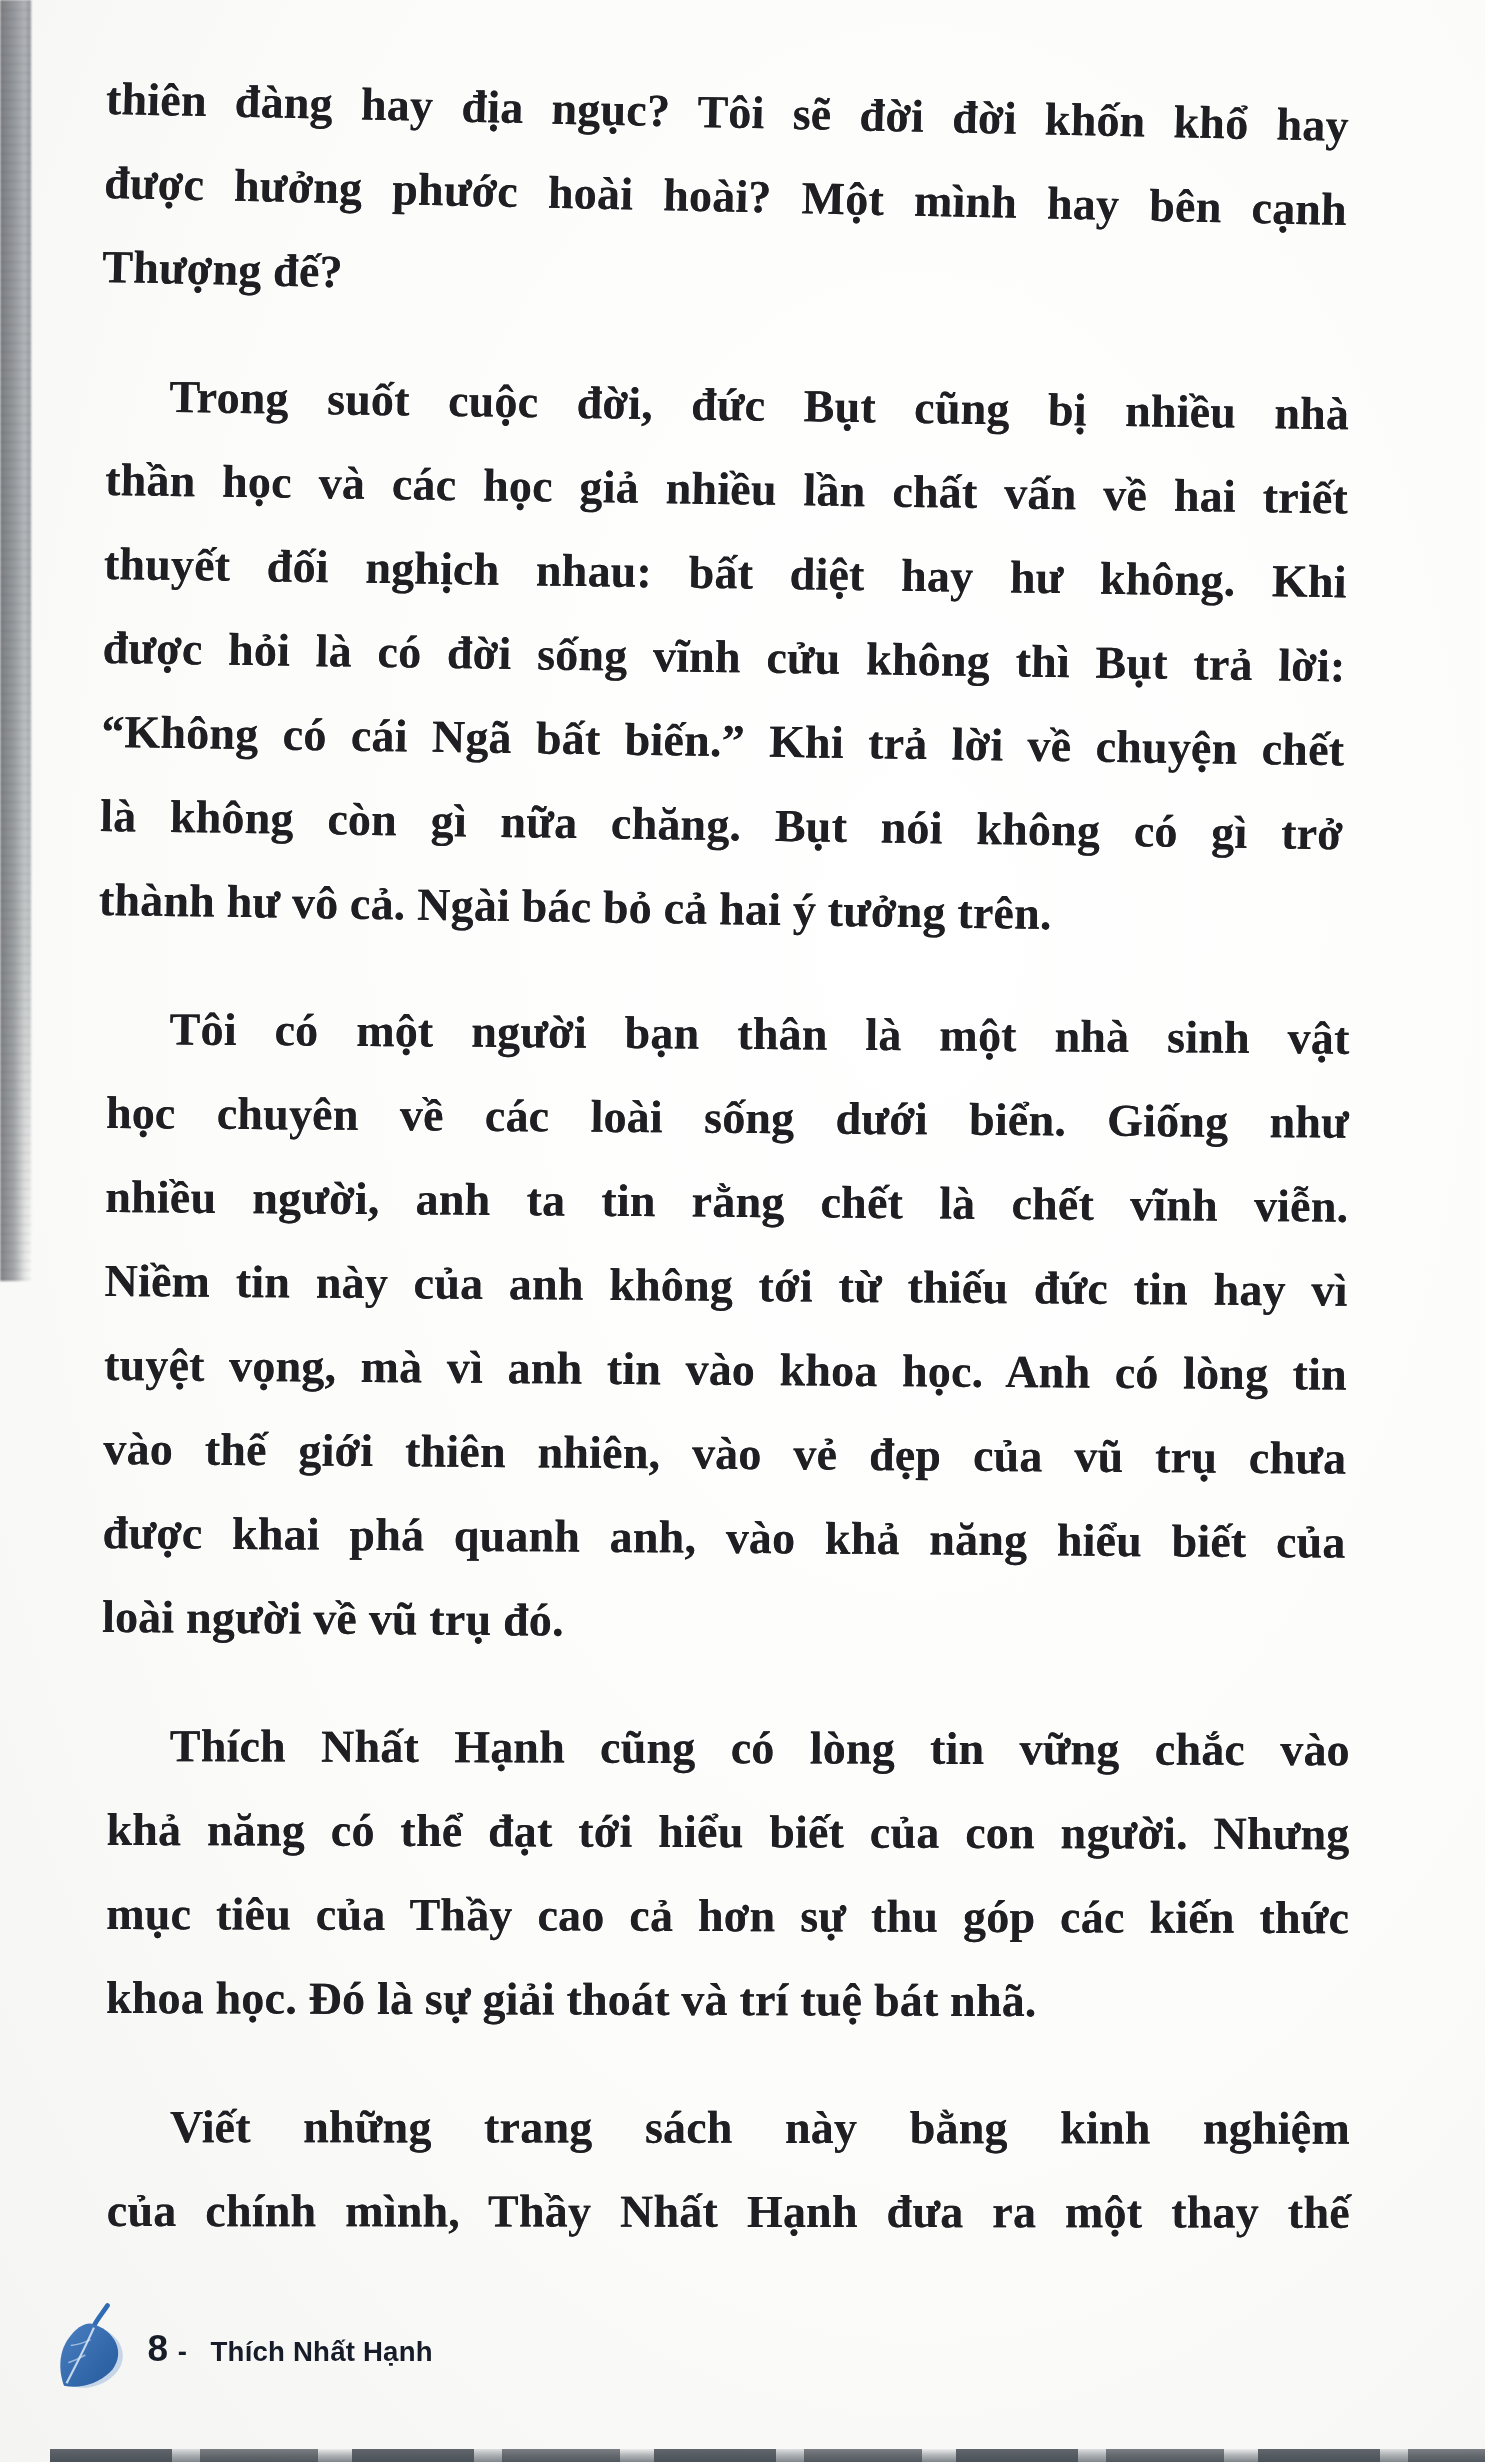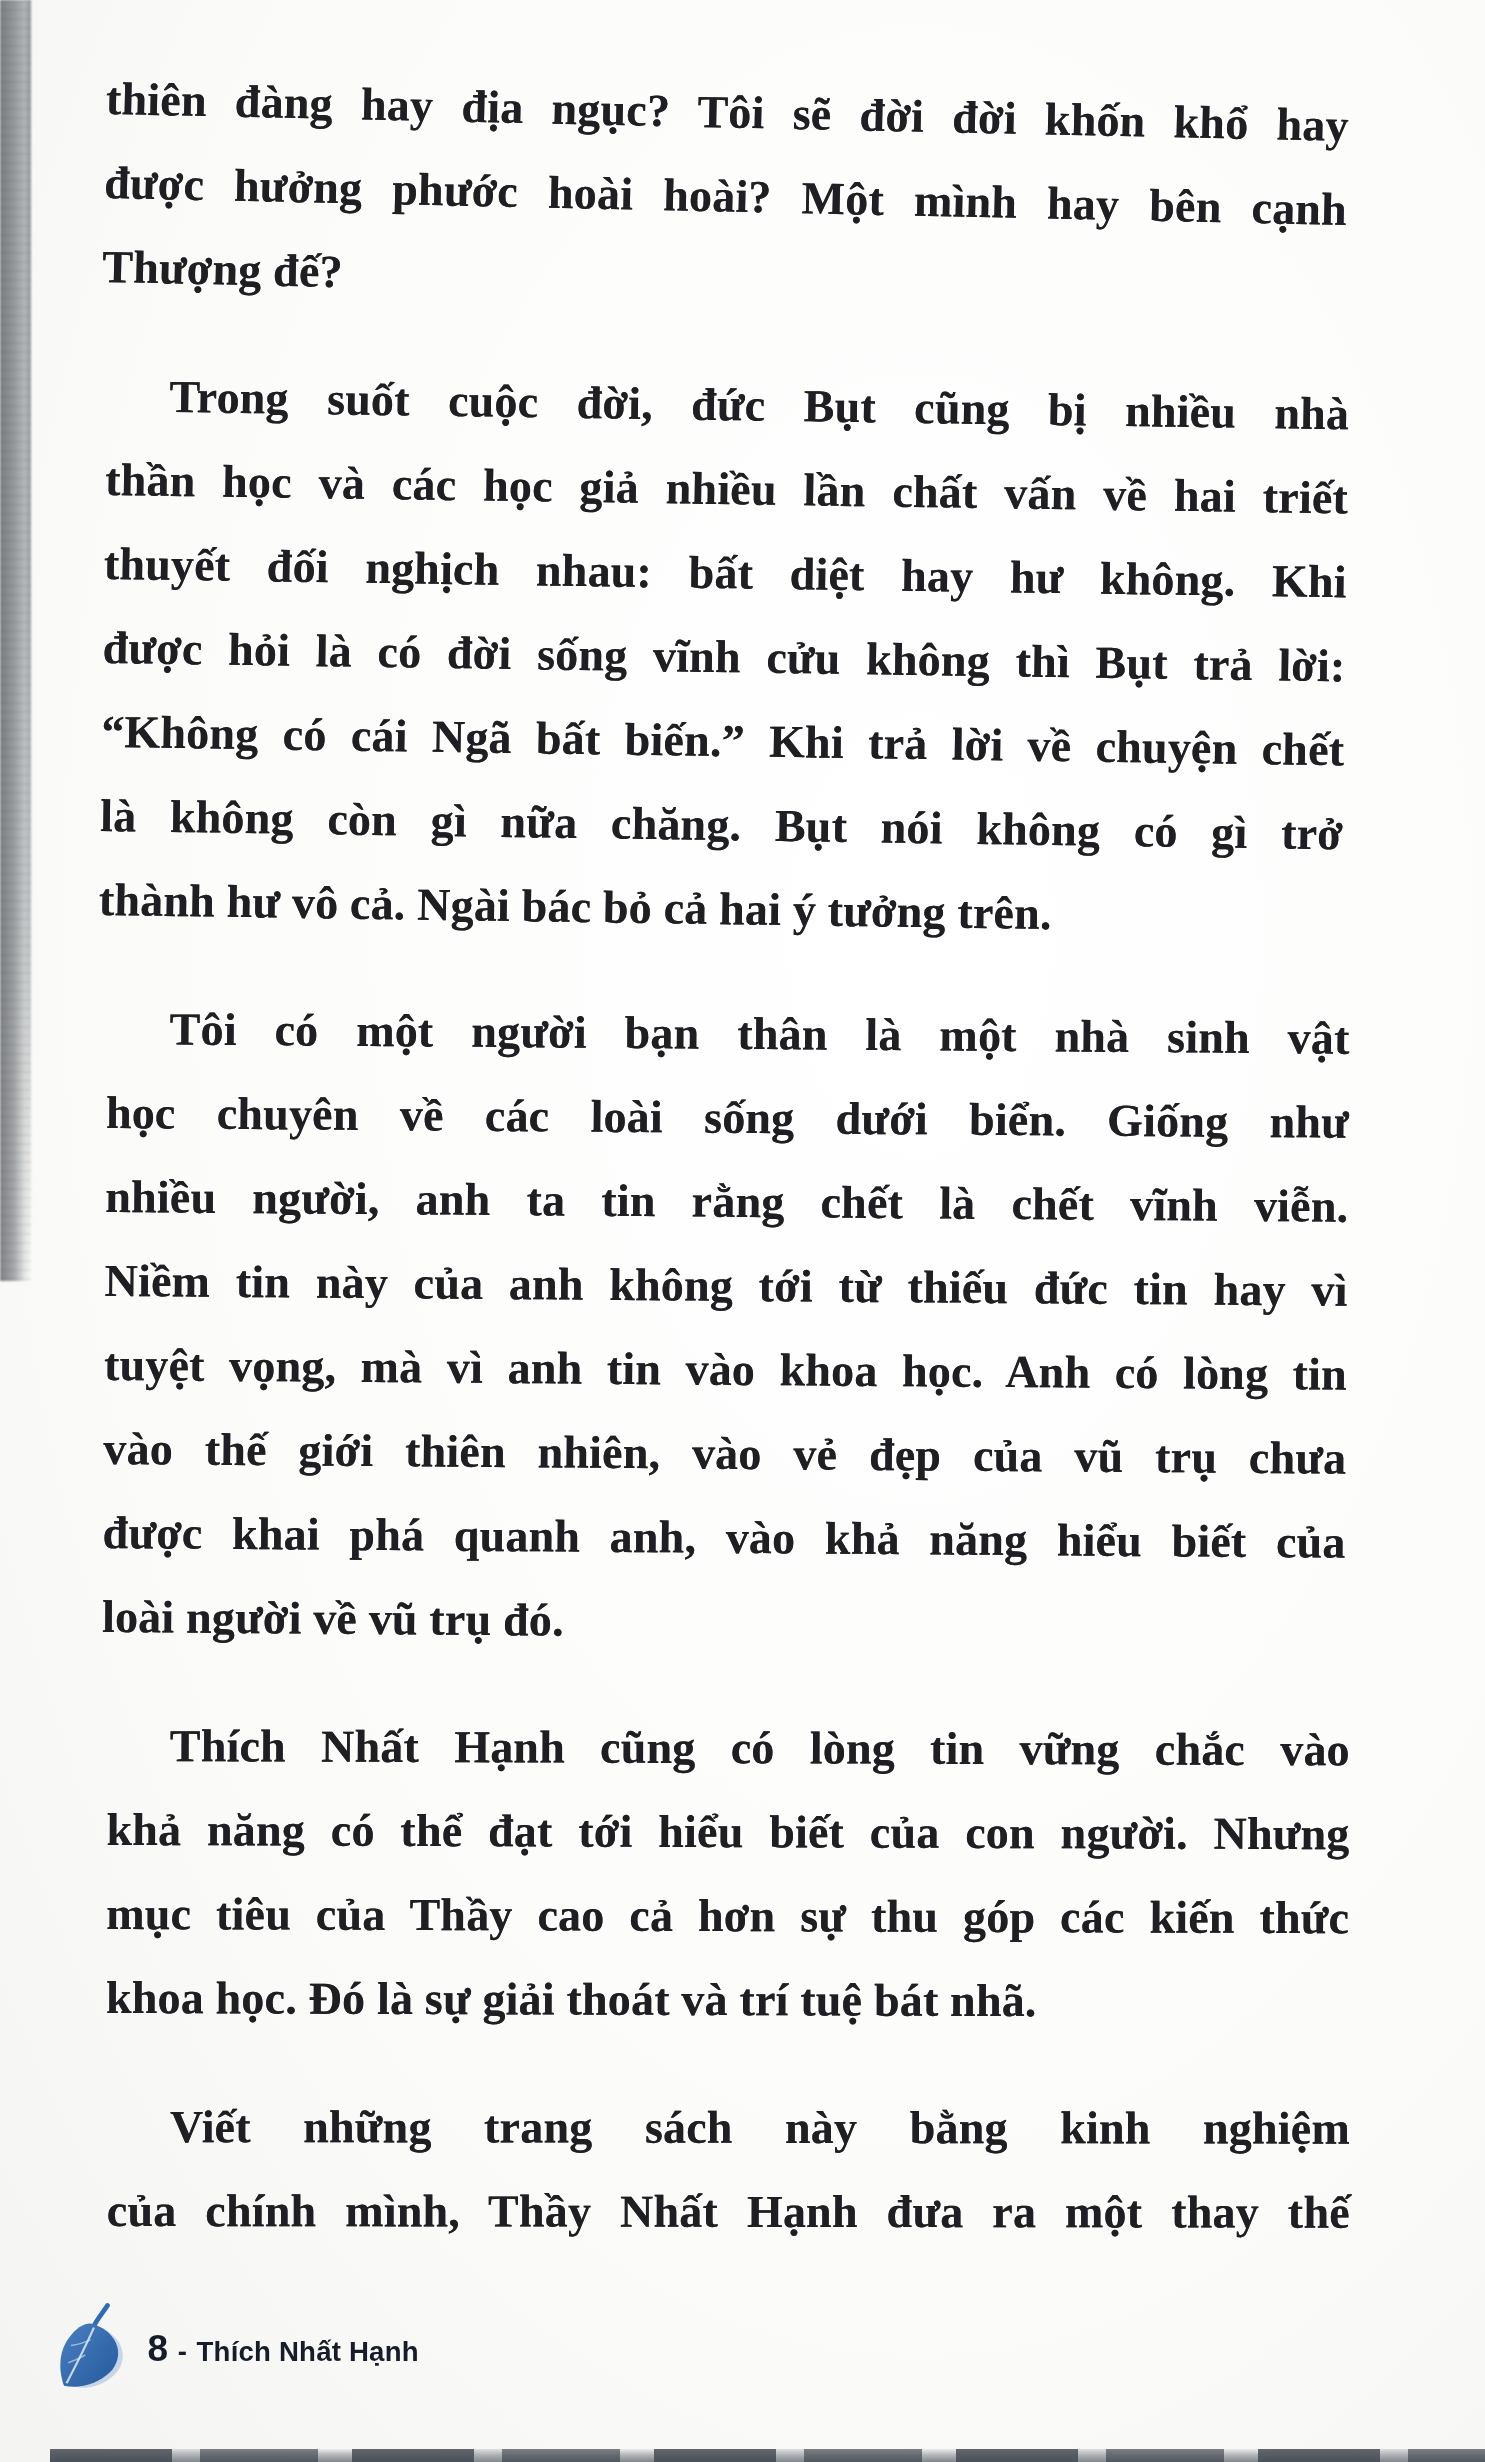--- a/index.html
+++ b/index.html
@@ -80,21 +80,21 @@
   .leaf-wrap { width: 91px; height: 94px; }
   .footer-text {
     display: flex;
     align-items: baseline;
     gap: 9.7px;
     font-family: "Liberation Sans", "DejaVu Sans", sans-serif;
     color: #171d28;
   }
   .pgnum   { font-size: 37px; font-weight: 700; }
   .sep     { font-size: 27.6px; font-weight: 700; }
-  .author  { font-size: 27.6px; font-weight: 700; letter-spacing: 0.2px; }
+  .author  { font-size: 27.6px; font-weight: 700; letter-spacing: 0.2px; margin-left: 14px; }
 </style>
 </head>
 <body>
 
 <div class="page">
 
   <div class="scan-band-left"></div>
 
   <div class="textblock">
 

